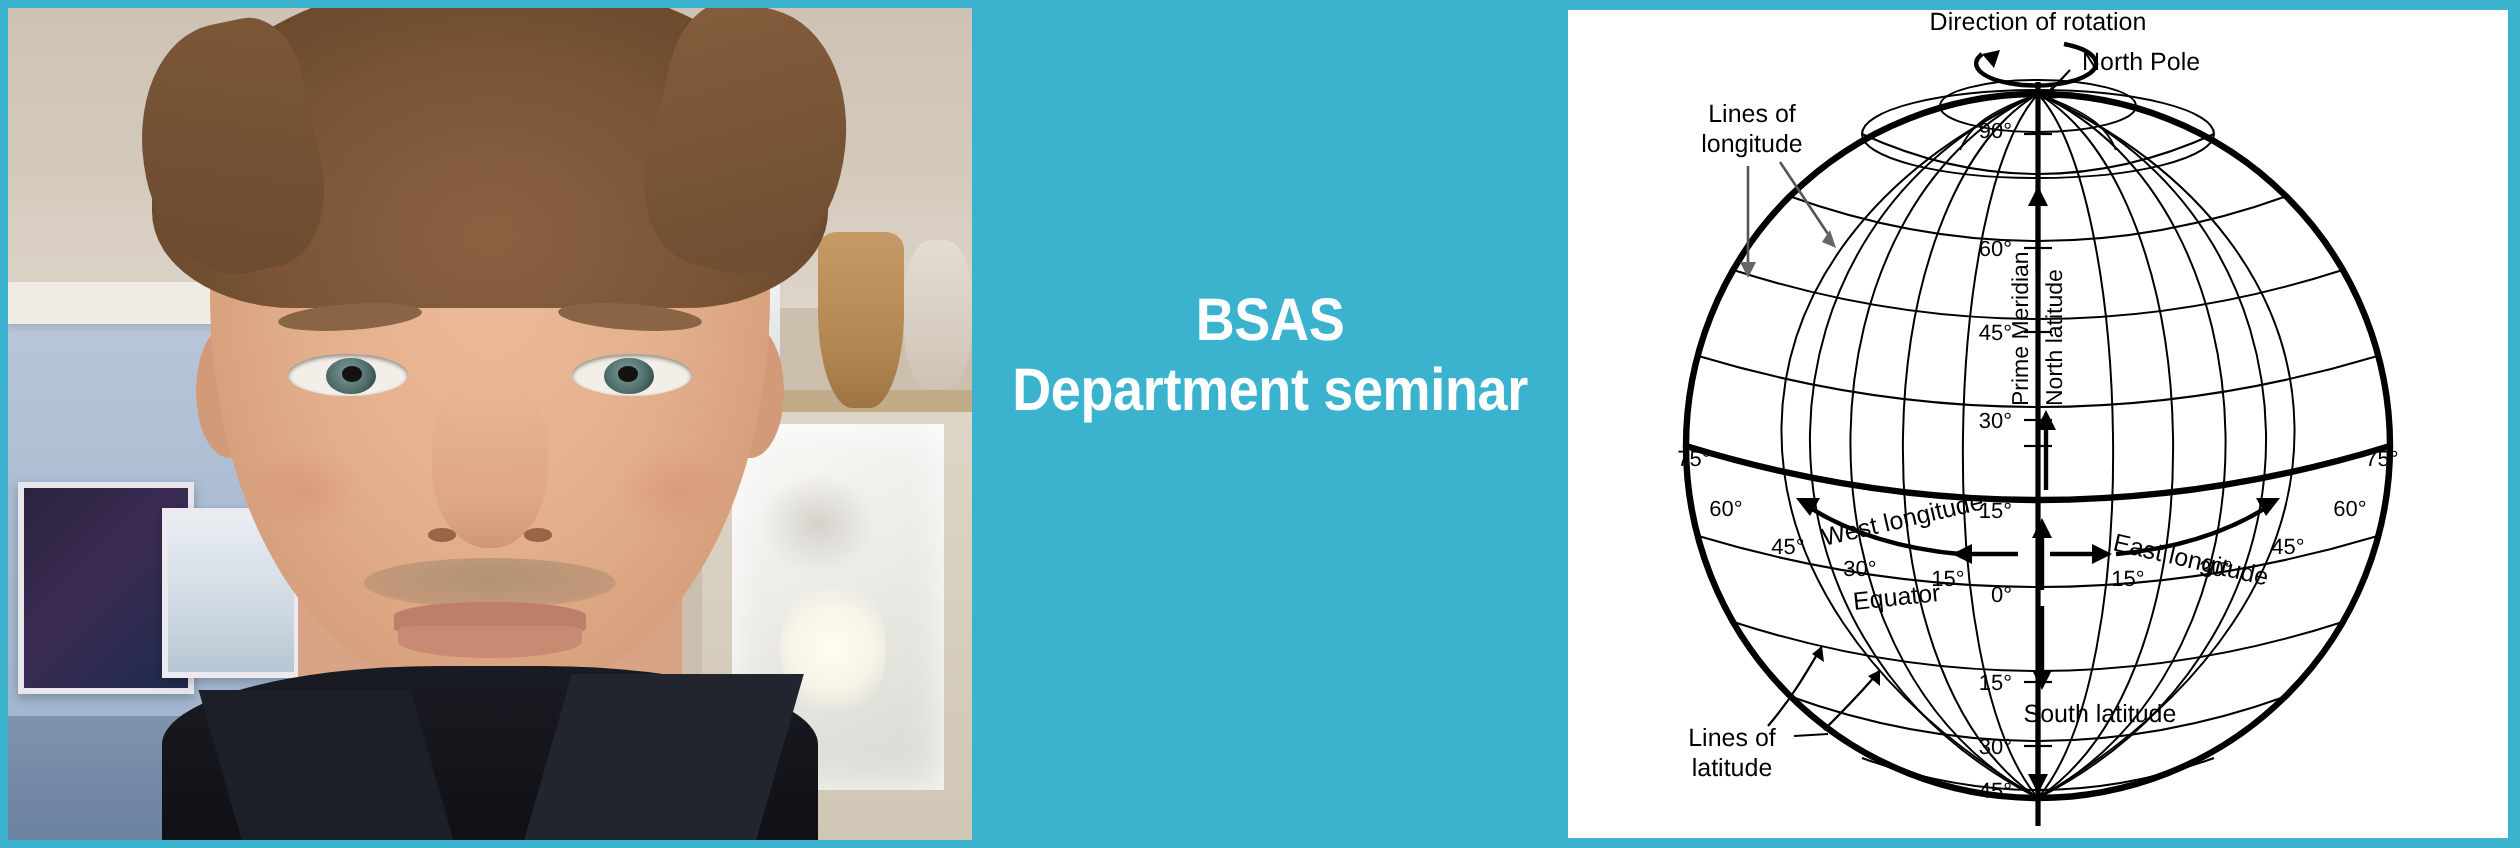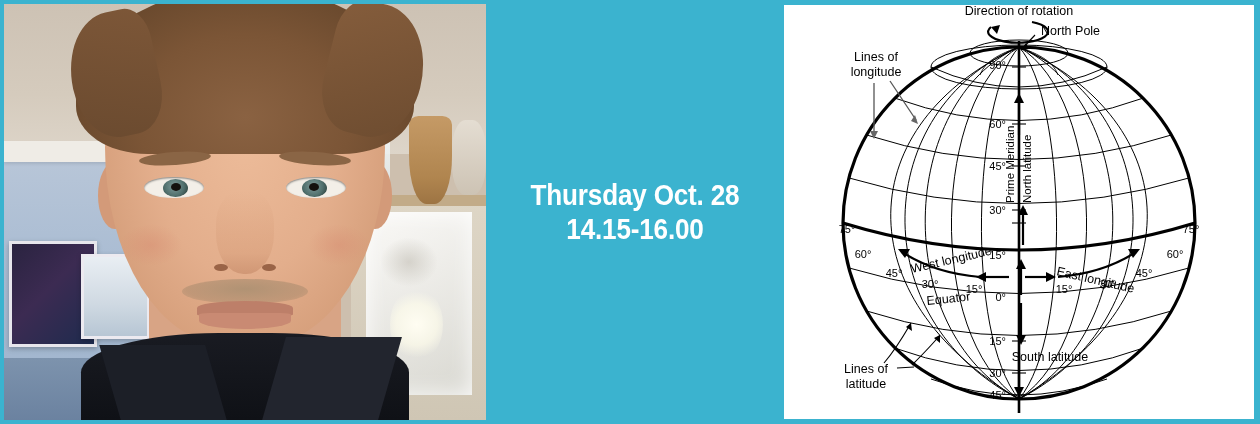--- a/index.html
+++ b/index.html
@@ -312,25 +312,25 @@
       <div class="lip-top"></div>
       <div class="lip-bottom"></div>
       <div class="chin-shadow"></div>
       <div class="shirt"></div>
       <div class="collar-l"></div>
       <div class="collar-r"></div>
     </div>
   </div>
 
   <div class="text-panel">
+    <div class="block">
+      <div class="line l-title">BSAS</div>
+      <div class="line l-sub">Department seminar</div>
+    </div>
     <div class="gap-lg"></div>
-    <div class="block">
-      <div class="line l-date">Thursday Oct. 28</div>
-      <div class="line l-time">14.15-16.00</div>
-    </div>
     <div class="gap-md"></div>
   </div>
 
   <div class="figure-panel">
     <svg class="figure-svg" viewBox="0 0 470 414" preserveAspectRatio="xMidYMid meet">
 
       <circle class="gl-bold" cx="235" cy="218" r="176"></circle>
 
       <line class="gl-axis" x1="235" y1="36" x2="235" y2="408"></line>
 

